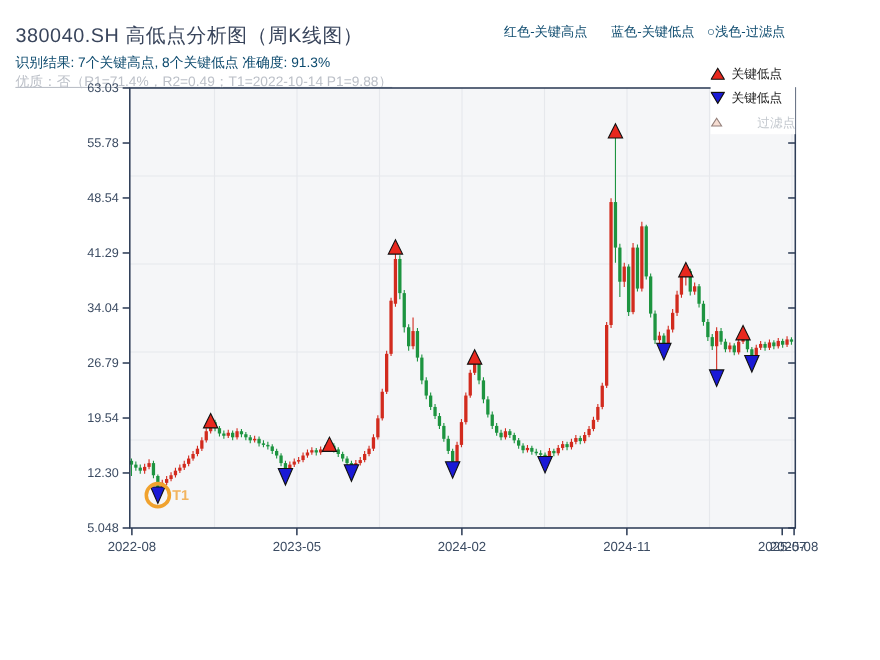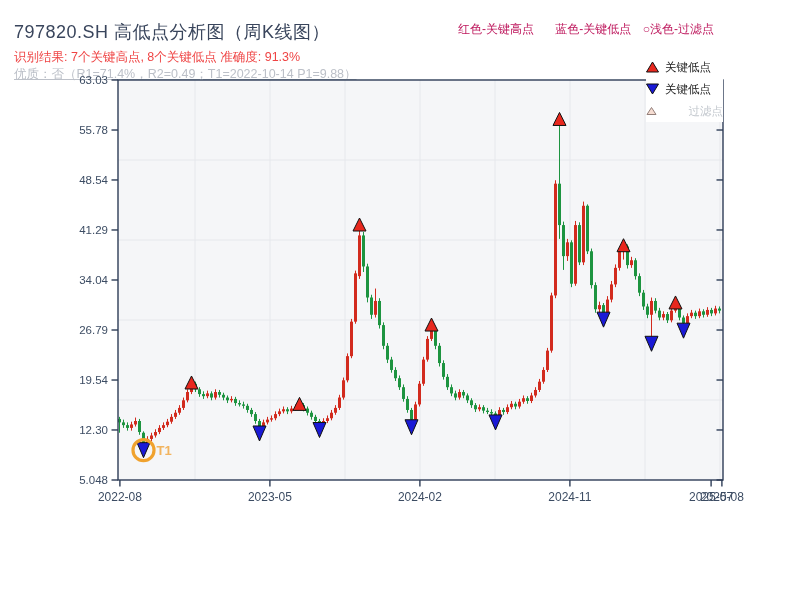--- a/index.html
+++ b/index.html
@@ -2,41 +2,41 @@
 <html><head>
 <meta charset="utf-8">
 <style>
   html,body{margin:0;padding:0;}
   body{
     width:800px;height:600px;position:relative;overflow:hidden;
     background:#ffffff;
     font-family:"Liberation Sans","DejaVu Sans",sans-serif;
   }
   .title{position:absolute;left:14px;top:20px;font-size:18px;letter-spacing:.5px;color:#39455c;}
-  .sub-red{position:absolute;left:14px;top:49px;font-size:12.5px;color:#ef4444;}
+  .sub-red{position:absolute;left:14px;top:49px;font-size:12.5px;color:#0c4a6e;}
   .sub-gray{position:absolute;left:14px;top:66px;font-size:12.5px;color:#bcc0c8;text-decoration:underline;}
-  .notes{position:absolute;left:458px;top:21px;font-size:12px;color:#be185d;white-space:nowrap;}
+  .notes{position:absolute;left:458px;top:21px;font-size:12px;color:#0c4a6e;white-space:nowrap;}
   .notes .n1{margin-right:18px;}
   .notes .n2{margin-right:8px;}
   #plot{position:absolute;left:0;top:0;}
   .ticklab{font-family:"Liberation Sans","DejaVu Sans",sans-serif;font-size:11.5px;fill:#3c4c63;}
   .xlab{font-size:12px;}
   .t1lab{font-family:"Liberation Sans","DejaVu Sans",sans-serif;font-size:13px;font-weight:bold;fill:#f2b45f;}
   .legend-box{
     position:absolute;left:646px;top:56px;width:77px;height:66px;
     background:#ffffff;font-size:11.5px;
   }
   .legend-row{display:flex;align-items:center;gap:6px;height:22px;color:#222222;}
   .legend-row.muted{color:#c3c8ce;justify-content:space-between;}
   .legend-row svg{flex:0 0 auto;display:block;}
 </style>
 </head>
 <body>
 
-<div class="title">797820.SH 高低点分析图（周K线图）</div>
+<div class="title">380040.SH 高低点分析图（周K线图）</div>
 <div class="sub-red">识别结果: 7个关键高点, 8个关键低点  准确度: 91.3%</div>
 <div class="sub-gray">优质：否（R1=71.4%，R2=0.49；T1=2022-10-14 P1=9.88）</div>
 
 <div class="notes">
   <span class="n1">红色-关键高点</span>
   <span class="n2">蓝色-关键低点</span>
   <span class="n3">○浅色-过滤点</span>
 </div>
 
 <svg id="plot" width="800" height="600">

